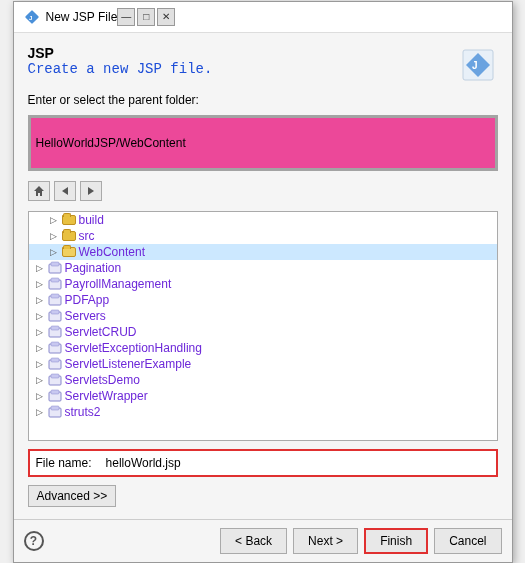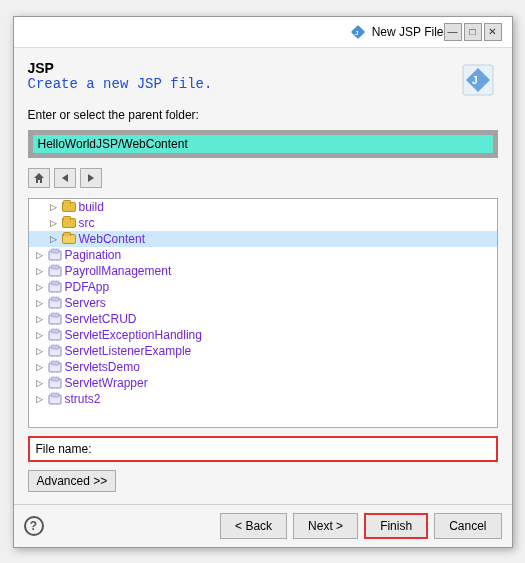--- a/index.html
+++ b/index.html
@@ -20,21 +20,21 @@
       box-shadow: 2px 2px 8px rgba(0,0,0,0.3);
       display: flex;
       flex-direction: column;
     }
     .title-bar {
       background: #fff;
       border-bottom: 1px solid #ddd;
       padding: 6px 10px;
       display: flex;
       align-items: center;
-      justify-content: flex-end;
+      justify-content: flex-start;
     }
     .title-bar-left {
       display: flex;
       align-items: center;
       gap: 6px;
     }
     .title-icon {
       width: 16px;
       height: 16px;
     }
@@ -85,23 +85,23 @@
       width: 40px;
       height: 40px;
     }
     .folder-label {
       font-size: 12px;
       color: #000;
       margin-bottom: 0;
     }
     .folder-input {
       width: 100%;
-      padding: 2px 5px;
-      border: 5px solid #a3a3a3;
-      background: #5eead4;
+      padding: 18px 5px;
+      border: 3px solid #a3a3a3;
+      background: #ec4899;
       font-size: 12px;
       color: #000;
     }
     .toolbar {
       display: flex;
       gap: 4px;
       margin-top: 2px;
       margin-bottom: 2px;
     }
     .toolbar-btn {
@@ -444,20 +444,21 @@
             <rect x="3" y="1" width="8" height="4" rx="1" fill="#c8c8f0" stroke="#8888cc" stroke-width="0.5"></rect>
           </svg>
         </span>
         <span class="tree-label">struts2</span>
       </div>
 
     </div>
 
     <div class="file-name-section">
       <label class="file-name-label">File name:</label>
+      <input type="text" class="file-name-input" value="helloWorld.jsp" style="">
     </div>
 
     <button class="advanced-btn">Advanced &gt;&gt;</button>
 
   </div>
 
   <div class="bottom-bar">
     <div class="help-icon">?</div>
     <div class="bottom-btns">
       <button class="bottom-btn">&lt; Back</button>

